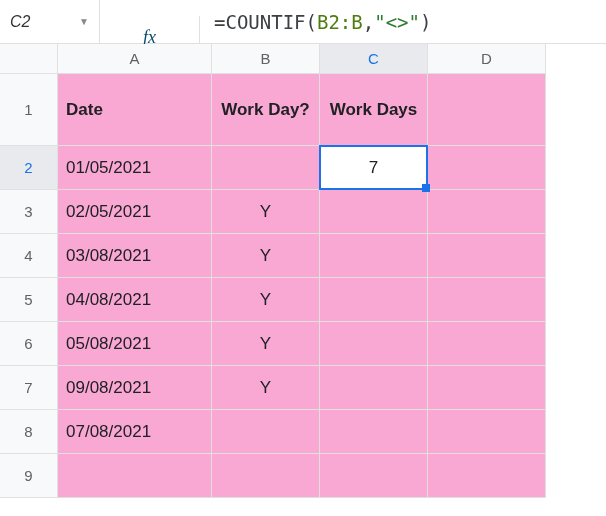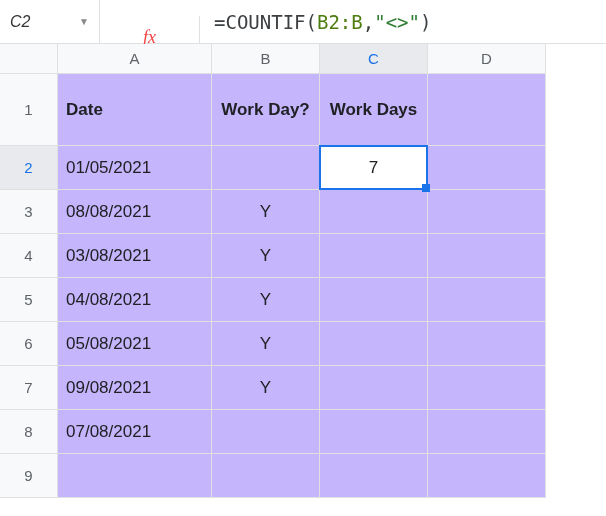--- a/index.html
+++ b/index.html
@@ -36,21 +36,21 @@
     color: #888;
     font-size: 10px;
   }
   .fx-label {
     width: 100px;
     display: flex;
     align-items: center;
     justify-content: center;
     height: 100%;
     font-style: italic;
-    color: #ef4444;
+    color: #0c4a6e;
     font-size: 18px;
     font-family: "Times New Roman", serif;
     border-right: 1px solid #e0e0e0;
     margin-top: 32px;
   }
   .formula-input {
     flex: 1;
     height: 100%;
     display: flex;
     align-items: center;
@@ -102,21 +102,21 @@
     color: #1a73e8;
   }
   .cell {
     border-right: 1px solid #e0e0e0;
     border-bottom: 1px solid #e0e0e0;
     display: flex;
     align-items: center;
     padding: 0 8px;
     color: #202124;
     font-size: 17px;
-    background: #c4b5fd;
+    background: #f9a8d4;
   }
   .cell.center { justify-content: center; }
   .cell.bold { font-weight: bold; }
   .header-cell { line-height: 1.15; text-align: center; }
 
   .selected-wrap {
     position: relative;
     padding: 0;
     overflow: visible;
   }
@@ -189,21 +189,21 @@
   <div class="cell selected-wrap">
     <div class="selected-inner">
       <span>7</span>
       <div class="fill-handle"></div>
     </div>
   </div>
   <div class="cell"></div>
 
   <div class="row-header">3</div>
   <div class="cell">
-      <span>08/08/2021</span>
+      <span>02/05/2021</span>
     </div>
   <div class="cell center">
       <span>Y</span>
     </div>
   <div class="cell center">
       <span></span>
     </div>
   <div class="cell"></div>
 
   <div class="row-header">4</div>

